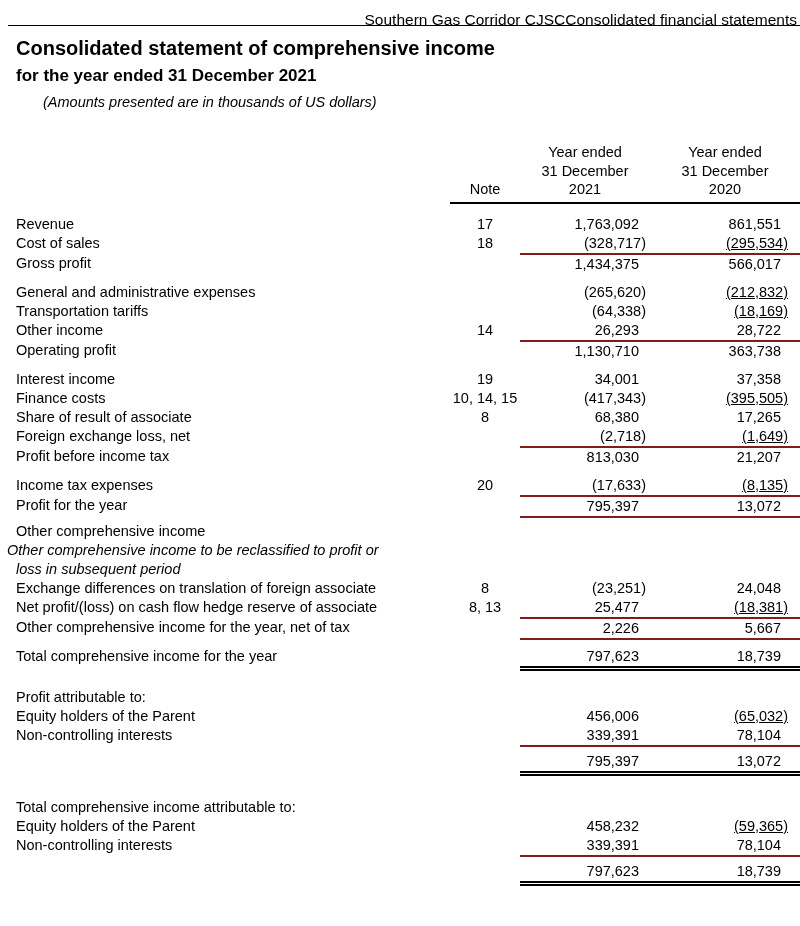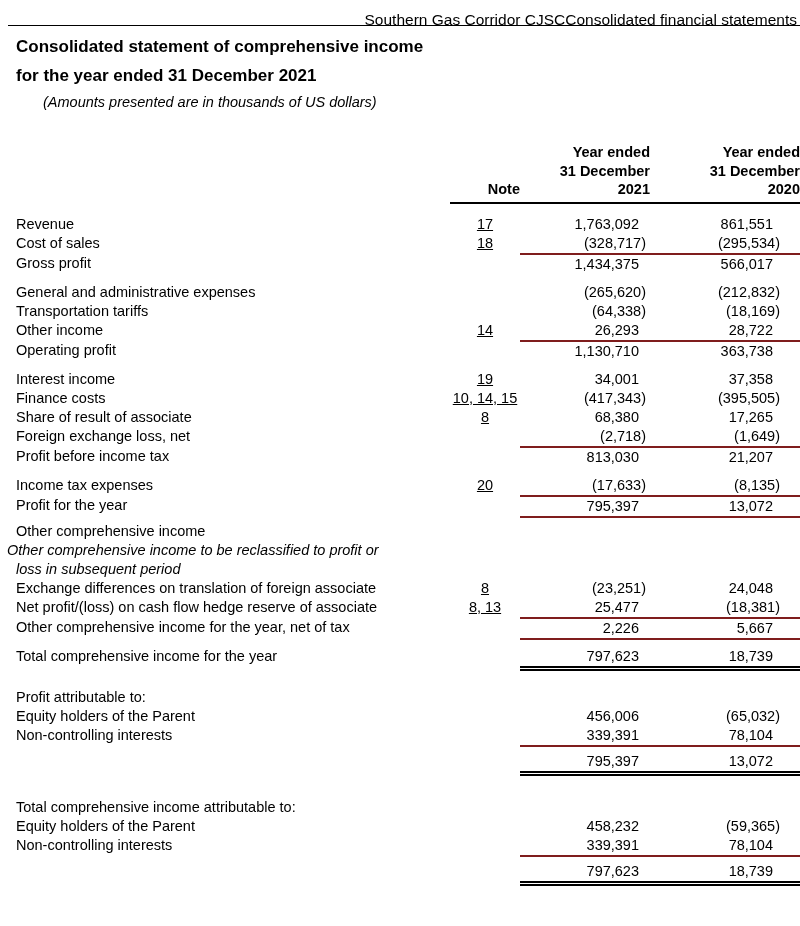--- a/index.html
+++ b/index.html
@@ -18,49 +18,49 @@
     position: absolute; top: 10px; left: 16px; right: 3px;
     display: flex; justify-content: flex-end;
     font-size: 15.5px; line-height: 19px;
   }
   .header-rule {
     position: absolute; top: 25px; left: 8px; right: 0;
     border-top: 1.6px solid #000;
   }
 
   
-  .title-1 { position: absolute; top: 37px;  left: 16px; font-size: 17px; font-weight: bold; }
+  .title-1 { position: absolute; top: 37px;  left: 16px; font-size: 20px; font-weight: bold; }
   .title-2 { position: absolute; top: 66px;  left: 16px; font-size: 17px; font-weight: bold; }
   .subtitle{ position: absolute; top: 94px;  left: 16px; font-size: 14.5px; font-style: italic; margin-left: 27px; }
 
   
   table.statement {
     position: absolute; top: 143px; left: 0;
     width: 800px;
     border-collapse: collapse;
     table-layout: fixed;
     font-size: 14.5px;
     line-height: 19px;
   }
   col.c-label { width: 450px; }
   col.c-note  { width: 70px;  }
   col.c-v21   { width: 130px; }
   col.c-v20   { width: 150px; }
 
   th, td { padding: 0; font-weight: normal; vertical-align: top; }
-  thead th { vertical-align: bottom; font-weight: bold; text-align: right; }
+  thead th { vertical-align: bottom; font-weight: normal; text-align: center; }
   thead th.h-note, thead th.h-v21, thead th.h-v20 { border-bottom: 2px solid #000; }
   thead .hline { display: block; line-height: 18.5px; }
   thead th { padding-bottom: 3px; }
 
   td.c-label { text-align: left; padding-left: 16px; }
-  td.c-note  { text-align: center; text-decoration: underline; }
+  td.c-note  { text-align: center; }
   td.c-num   { text-align: right; }
   td.v21     { padding-right: 4px; }
-  td.v20     { padding-right: 20px; }
+  td.v20     { padding-right: 12px; text-decoration: underline; }
   .c-num [data-field].np { display: inline-block; padding-right: 7px; }
 
   tr.bold { font-weight: bold; }
   tr.italic td.c-label { font-style: italic; padding-left: 7px; }
   tr.indent td.c-label { padding-left: 16px; }
   tr.rule-s td.c-num { border-bottom: 2px solid #7f1d1d; }
   tr.rule-d td.c-num { border-bottom: 5px double #000; }
   tr.spacer td { border: none; }
 </style>
 </head>

